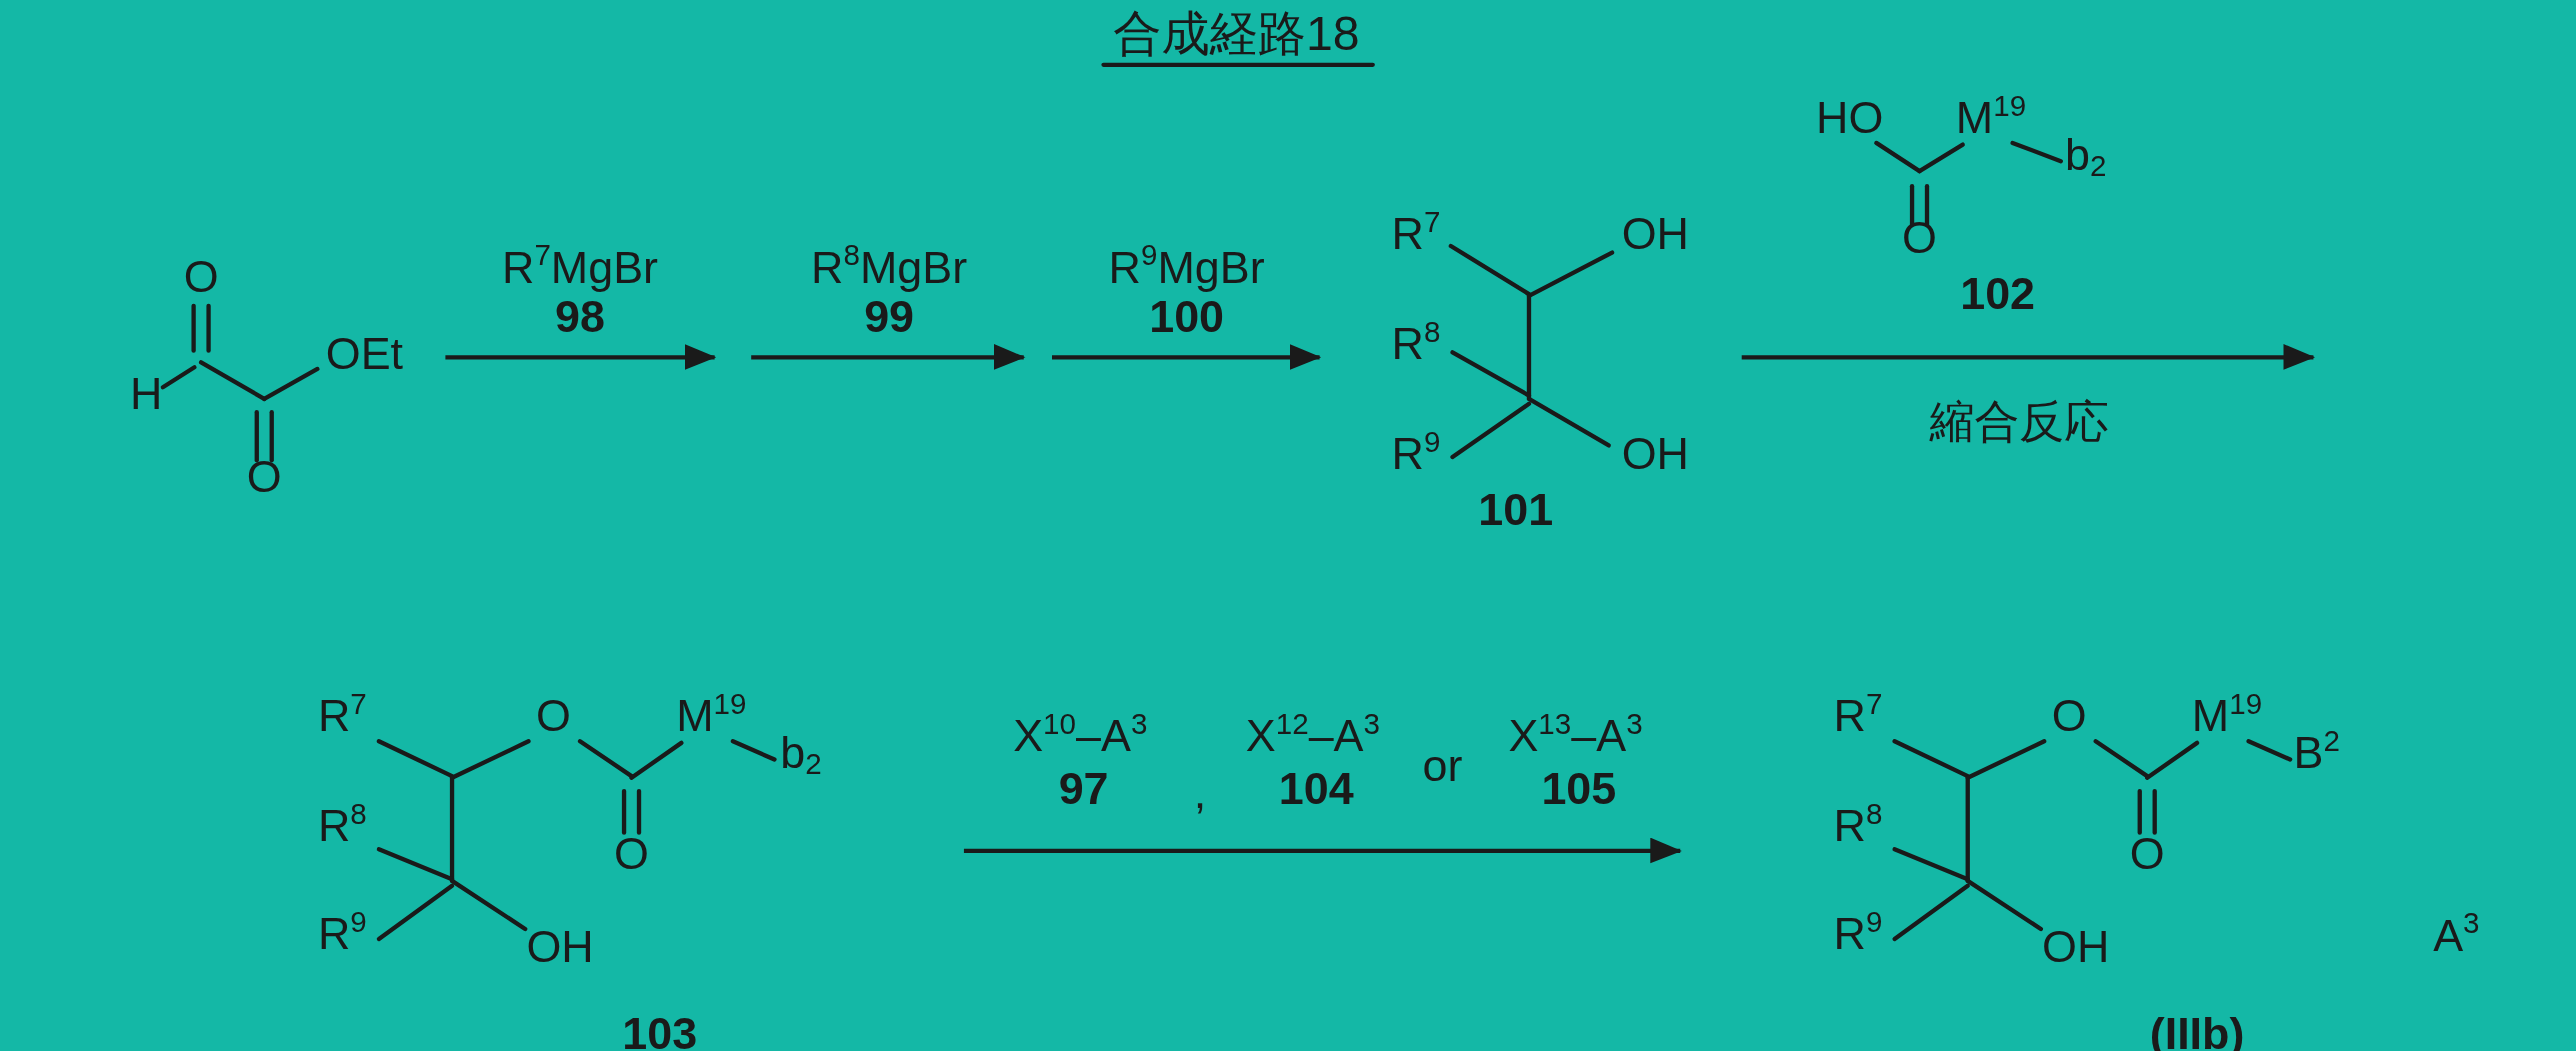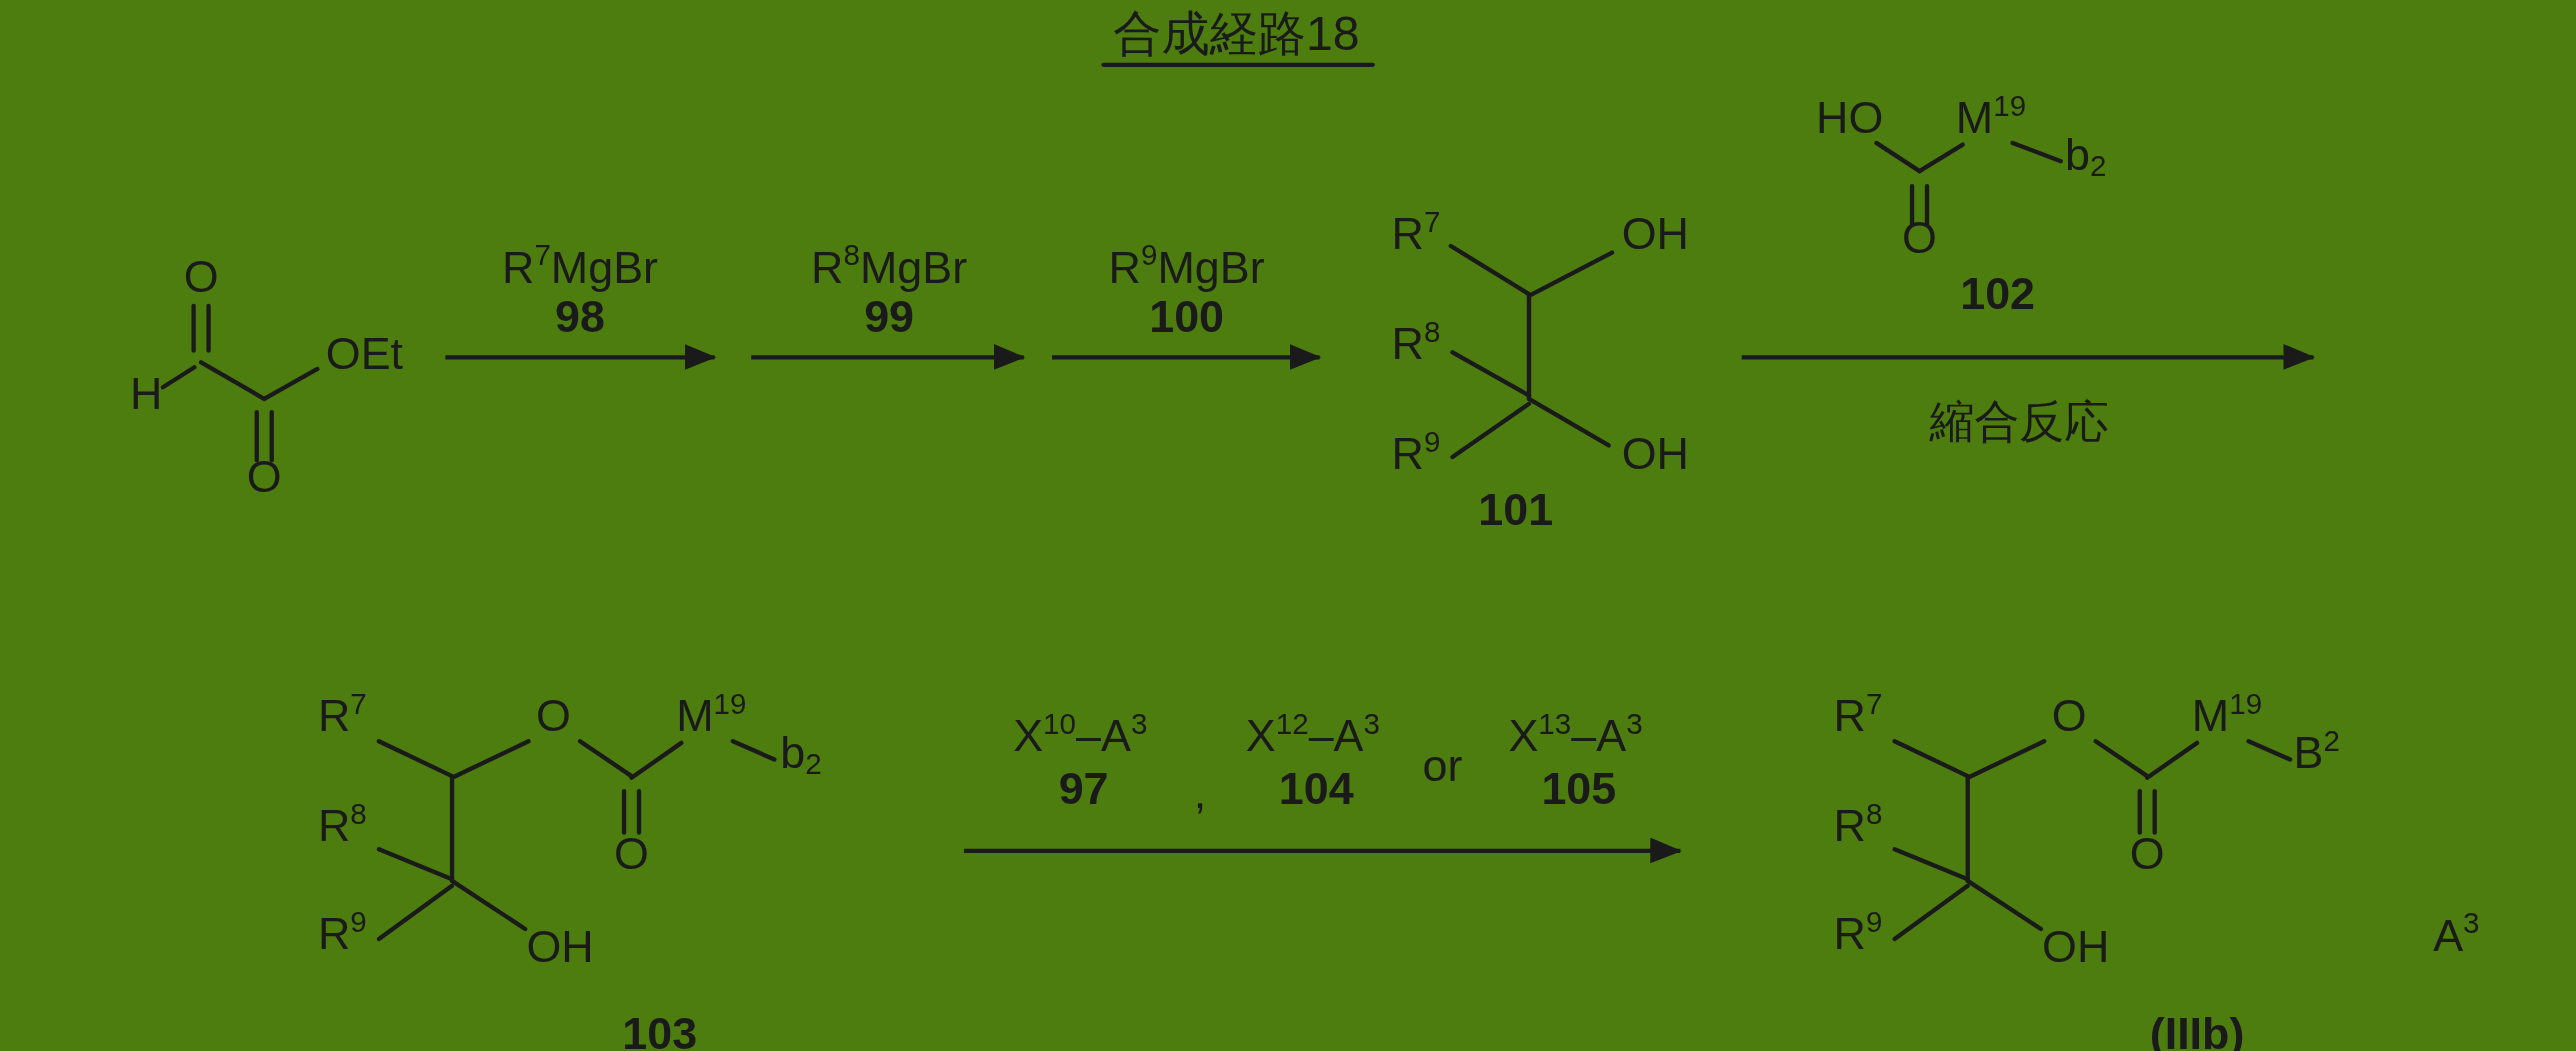--- a/index.html
+++ b/index.html
@@ -3,21 +3,21 @@
 <meta charset="utf-8">
 <style>
   html, body {
     margin: 0;
     padding: 0;
     background: #ffffff;
   }
   .page {
     width: 2576px;
     height: 1052px;
-    background: #4d7c0f;
+    background: #14b8a6;
     overflow: hidden;
   }
   svg.scheme { display: block; }
   svg.scheme text {
     font-family: "Liberation Sans", "DejaVu Sans", sans-serif;
     fill: #1a1a1a;
   }
   svg.scheme .num { font-weight: bold; }
   svg.scheme line {
     stroke: #1a1a1a;

